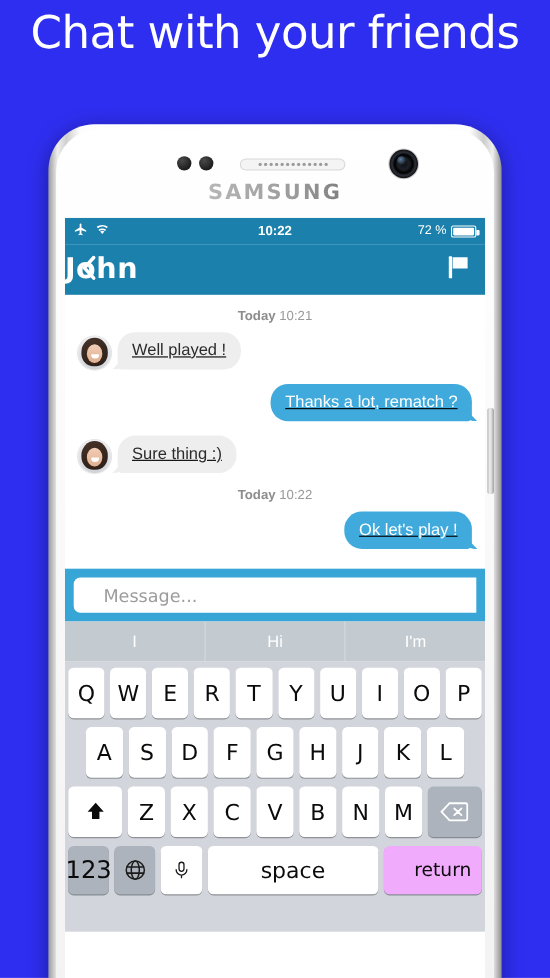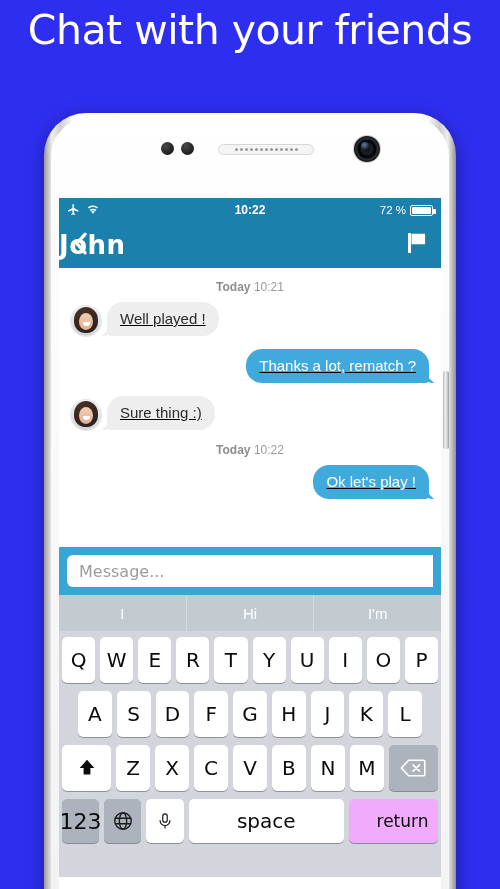--- a/index.html
+++ b/index.html
@@ -109,21 +109,21 @@
   }
   .nav-back { font-size:25px; font-weight:bold; line-height:1; cursor:pointer; font-family:"DejaVu Sans", sans-serif; }
   .nav-title {
     position:absolute; left:0; width:100%; text-align:left;
     font-size:26px; font-weight:bold; letter-spacing:0.5px;
     font-family:"DejaVu Sans", sans-serif;
   }
   .nav-flag { margin-left:auto; z-index:2; }
 
   
-  .conversation { height:279px; background:#fff; padding:10px 12px 0 12px; }
+  .conversation { height:249px; background:#fff; padding:10px 12px 0 12px; }
   .daystamp { text-align:center; color:#9a9a9a; font-size:12px; margin:2px 0 8px 0; }
   .daystamp b { color:#8d8d8d; font-weight:bold; }
 
   .msg-row { display:flex; align-items:flex-end; margin-bottom:13px;text-decoration:underline; }
   .msg-row.them { justify-content:flex-start; }
   .msg-row.me { justify-content:flex-end; }
 
   .avatar {
     width:30px; height:30px; border-radius:50%;
     margin-right:6px; flex:none; overflow:hidden;
@@ -167,21 +167,21 @@
   }
 
   
   .inputbar {
     height:48px; background:#37a5d6;
     display:flex; align-items:center; padding:0 8px; gap:0;
   }
   .msg-input {
     flex:1; height:32px; background:#fff;
     border-radius:6px 0 0 6px;
-    display:flex; align-items:center; padding:0 12px;
+    display:flex; align-items:center; padding:0 27px;
     color:#9c9c9c; font-size:16px;
     font-family:"DejaVu Sans", sans-serif;
   }
   .send-btn {
     width:92px; height:34px; background:#22c736;
     border-radius:0 6px 6px 0;
     color:#fff; font-weight:bold; font-size:17px;
     display:flex; align-items:center; justify-content:center;
     box-shadow:0 2px 0 #15992a;
     font-family:"DejaVu Sans", sans-serif;
@@ -239,20 +239,21 @@
         <i></i>
         <i></i>
         <i></i>
         <i></i>
         <i></i>
         <i></i>
         <i></i>
         <i></i>
     </div>
     <div class="camera"></div>
+    <div class="brand">SAMSUNG</div>
 
     <div class="screen">
 
       <div class="statusbar">
         <div class="sb-left">
           <span>
             <svg width="13" height="13" viewBox="0 0 24 24" fill="#ffffff">
                 <path d="M21 16v-2l-8-5V3.5A1.5 1.5 0 0 0 11.5 2 1.5 1.5 0 0 0 10 3.5V9l-8 5v2l8-2.5V19l-2 1.5V22l3.5-1 3.5 1v-1.5L13 19v-5.5z"></path>
               </svg>
           </span>

